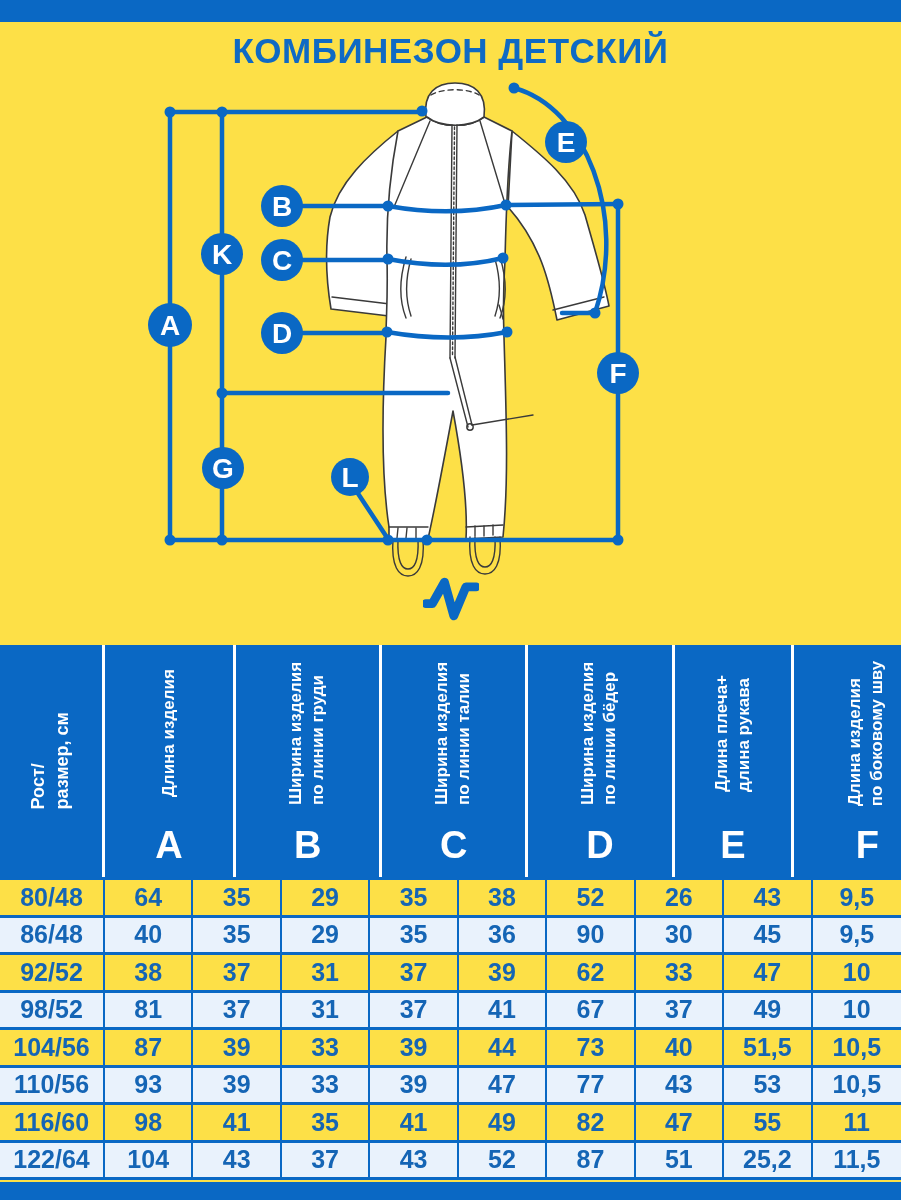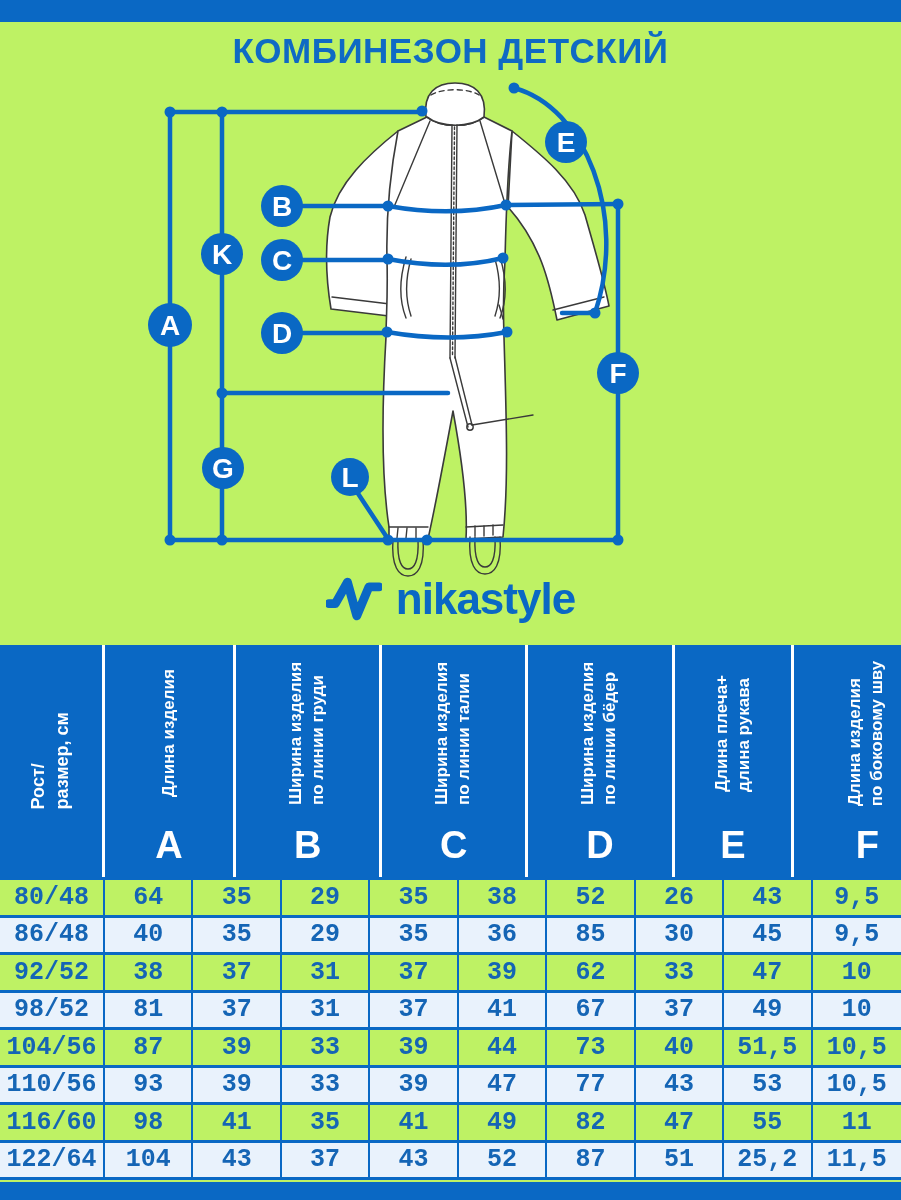--- a/index.html
+++ b/index.html
@@ -1,16 +1,16 @@
 <!DOCTYPE html>
 <html><head>
 <meta charset="utf-8">
 <style>
   html,body{margin:0;padding:0;background:#fff;}
-  .page{position:relative;width:901px;height:1200px;background:#bef264;overflow:hidden;
+  .page{position:relative;width:901px;height:1200px;background:#fde047;overflow:hidden;
         font-family:"Liberation Sans",sans-serif;}
   .topbar{position:absolute;top:0;left:0;width:901px;height:22px;background:#0a68c4;}
   .bottombar{position:absolute;top:1182px;left:0;width:901px;height:18px;background:#0a68c4;}
   .title{position:absolute;top:31px;left:0;width:901px;margin:0;text-align:center;
          font-size:35px;font-weight:bold;color:#0f6ac4;letter-spacing:.5px;}
   .diagram{position:absolute;top:75px;left:0;}
   .logo{position:absolute;top:574px;left:0;width:901px;display:flex;align-items:center;
         justify-content:center;gap:14px;}
   .logo-text{font-size:44px;font-weight:bold;color:#0a68c4;letter-spacing:-1px;line-height:1;}
   
@@ -18,21 +18,21 @@
   .thead{display:grid;grid-template-columns:105px repeat(9,1fr);height:232px;background:#fff;}
   .th{background:#0a68c4;display:flex;flex-direction:column;box-sizing:border-box;overflow:visible;}
   .th:not(:last-child){border-right:3px solid #fff;}
   .th-rot{flex:1;display:flex;align-items:center;justify-content:center;overflow:visible;}
   .th-rot span{display:block;transform:rotate(-90deg);white-space:pre;text-align:left;
                font-size:17px;font-weight:bold;color:#fff;line-height:1.32;}
   .th-letter{height:56px;text-align:center;font-size:38px;font-weight:bold;color:#fff;line-height:48px;}
   .th-first .th-rot span{font-size:18px;}
   .tbody{height:303px;display:flex;flex-direction:column;box-sizing:border-box;
          border-top:3px solid #0a68c4;border-bottom:3px solid #0a68c4;}
-  .tr{flex:1;display:grid;grid-template-columns:105px repeat(9,1fr);box-sizing:border-box;font-family:Liberation Mono, monospace;}
+  .tr{flex:1;display:grid;grid-template-columns:105px repeat(9,1fr);box-sizing:border-box;}
   .tr + .tr{border-top:3px solid #0a68c4;text-align:right;}
   .tr:nth-child(even){background:#e9f2fc;}
   .td{display:flex;align-items:center;justify-content:center;box-sizing:border-box;
       font-size:25px;font-weight:bold;color:#1565b5;}
   .td:not(:last-child){border-right:2.5px solid #0a68c4;}
   
   .garment{stroke:#3a3a3a;stroke-width:1.6;fill:#fff;stroke-linejoin:round;stroke-linecap:round;}
   .garment-line{stroke:#3a3a3a;stroke-width:1.4;fill:none;stroke-linecap:round;}
   .mline{stroke:#0a68c4;stroke-width:4.5;fill:none;stroke-linecap:round;}
   .mdot{fill:#0a68c4;}
@@ -141,21 +141,20 @@
     <g>
         <circle class="mcircle" cx="350" cy="402" r="19"></circle>
         <text class="mletter" x="350" y="402" dy="0.36em">L</text>
       </g>
   </svg>
 
   <div class="logo">
     <svg width="56" height="50" viewBox="0 0 60 52">
       <path d="M3,31 L10,31 L23,8 L33,44 L46,13 L57,13" fill="none" stroke="#0a68c4" stroke-width="9.5" stroke-linecap="round" stroke-linejoin="round"></path>
     </svg>
-    <span class="logo-text">nikastyle</span>
   </div>
 
   <div class="size-table">
     <div class="thead">
         <div class="th th-first">
           <div class="th-rot">
             <span>Рост/
 размер, см</span>
           </div>
         </div>
@@ -214,21 +213,21 @@
           <div class="td">43</div>
           <div class="td">9,5</div>
         </div>
         <div class="tr">
           <div class="td td-size">86/48</div>
           <div class="td">40</div>
           <div class="td">35</div>
           <div class="td">29</div>
           <div class="td">35</div>
           <div class="td">36</div>
-          <div class="td">85</div>
+          <div class="td">90</div>
           <div class="td">30</div>
           <div class="td">45</div>
           <div class="td">9,5</div>
         </div>
         <div class="tr">
           <div class="td td-size">92/52</div>
           <div class="td">38</div>
           <div class="td">37</div>
           <div class="td">31</div>
           <div class="td">37</div>

